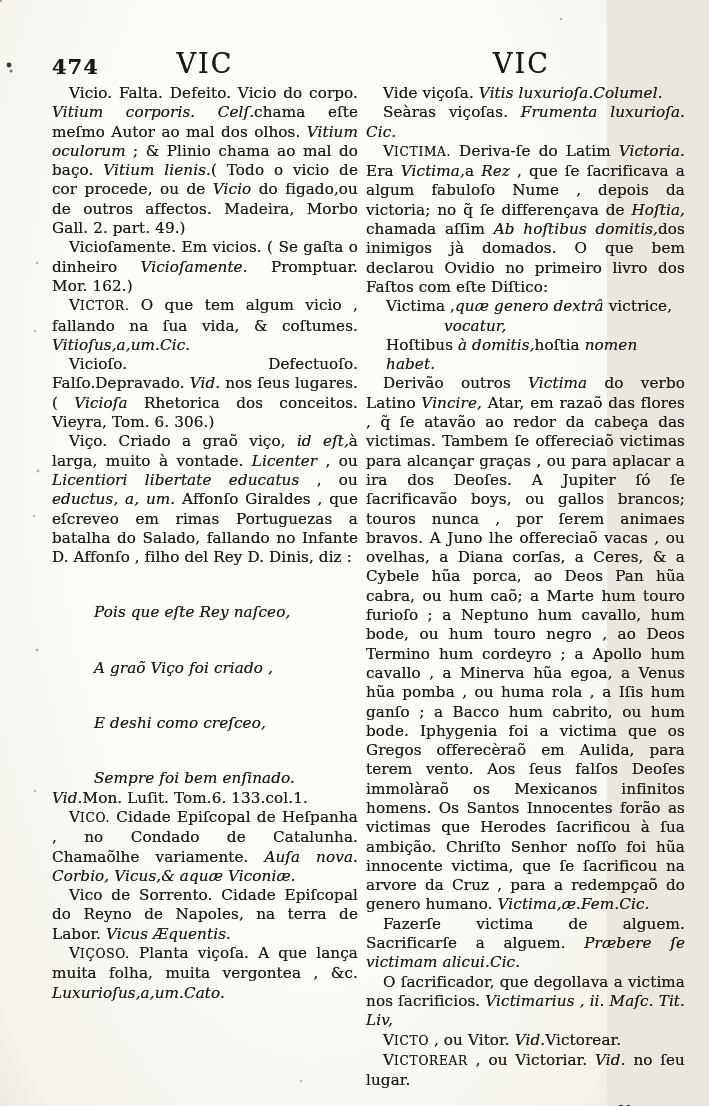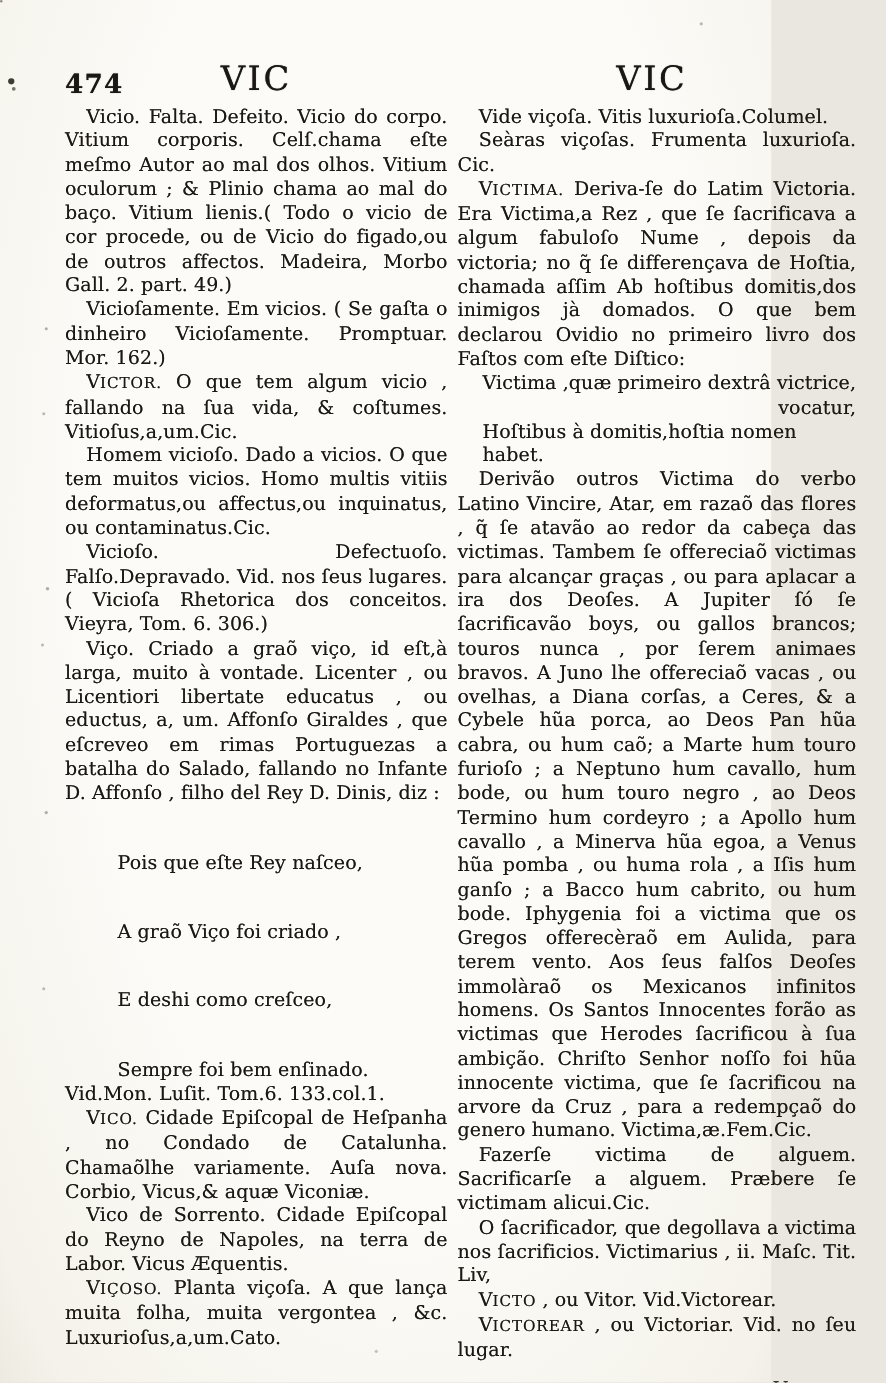--- a/index.html
+++ b/index.html
@@ -5,21 +5,20 @@
   html,body{margin:0;padding:0;}
   body{
     width:709px;height:1106px;overflow:hidden;
     background:#e9e7e0;
     font-family:"DejaVu Serif","Liberation Serif",serif;
   }
   .sheet{
     position:relative;width:607px;height:1106px;
     background:radial-gradient(ellipse at 52% 38%, #fcfbf7 55%, #f4f2ea 92%, #edeae1 100%);
     color:#1b1713;
-    padding-left:10px;
   }
   .specks{position:absolute;top:0;left:0;width:2px;height:2px;border-radius:50%;
     background:rgba(40,35,28,0.5);
     box-shadow:
       8px 64px 0 1.5px rgba(30,25,20,0.85),
       10px 70px 0 0.5px rgba(30,25,20,0.6),
       36px 262px 0 0.2px rgba(40,35,28,0.35),
       34px 330px 0 0.2px rgba(40,35,28,0.3),
       37px 470px 0 0.4px rgba(40,35,28,0.35),
       33px 515px 0 0.2px rgba(40,35,28,0.3),
@@ -52,23 +51,23 @@
     font-size:15.2px;line-height:19.3px;text-align:justify;
     letter-spacing:0.1px;
     text-shadow:0 0 0.45px rgba(25,20,15,0.65);
   }
   .col.left{width:306px;margin-left:52px;}
   .col.right{width:319px;margin-left:8px;}
   .para{margin:0;text-indent:17px;}
   .para.flush{text-indent:0;}
   .para.verse{text-indent:0;padding-left:42px;text-align:left;margin-top:36px;}
   .para.verse1{text-indent:0;padding-left:20px;text-align:left;}
-  .para.verse2{text-indent:0;padding-left:78px;text-align:right;}
+  .para.verse2{text-indent:0;padding-left:78px;text-align:left;}
   .para.catch{text-indent:0;text-align:right;padding-right:16px;margin-top:12px;}
-  .i{}
+  .i{font-style:italic;}
   .sc{font-size:0.8em;letter-spacing:0.7px;margin-top:36px;}
 </style>
 </head>
 <body>
 
 <div class="sheet">
   <div class="specks"></div>
 
   <div class="header-row">
     <div class="head-cell head-left">
@@ -78,37 +77,36 @@
     <div class="head-cell head-right">
       <span class="running">VIC</span>
     </div>
   </div>
 
   <div class="cols">
     <div class="col left">
         <p class="para entry"><span>Vicio. Falta. Defeito. Vicio do corpo. </span><span class="i">Vitium corporis. Celſ.</span><span>chama eſte meſmo Autor ao mal dos olhos. </span><span class="i">Vitium oculorum</span><span> ; &amp; Plinio chama ao mal do baço. </span><span class="i">Vitium lienis.</span><span>( Todo o vicio de cor procede, ou de </span><span class="i">Vicio</span><span> do figado,ou de outros affectos. Madeira, Morbo Gall. 2. part. 49.)</span></p>
         <p class="para entry"><span>Vicioſamente. Em vicios. ( Se gaſta o dinheiro </span><span class="i">Vicioſamente.</span><span> Promptuar. Mor. 162.)</span></p>
         <p class="para entry"><span>V</span><span class="sc">ICTOR.</span><span> O que tem algum vicio , fallando na ſua vida, &amp; coſtumes. </span><span class="i">Vitioſus,a,um.Cic.</span></p>
-        <p class="para entry"><span>Homem vicioſo. Dado a vicios. O que tem muitos vicios. </span><span class="i">Homo multis vitiis deformatus,</span><span>ou </span><span class="i">affectus,</span><span>ou </span><span class="i">inquinatus,</span><span> ou </span><span class="i">contaminatus.Cic.</span></p>
         <p class="para entry"><span>Vicioſo. Defectuoſo. Falſo.Depravado. </span><span class="i">Vid.</span><span> nos ſeus lugares. ( </span><span class="i">Vicioſa</span><span> Rhetorica dos conceitos. Vieyra, Tom. 6. 306.)</span></p>
         <p class="para entry"><span>Viço. Criado a graõ viço, </span><span class="i">id eſt,</span><span>à larga, muito à vontade. </span><span class="i">Licenter</span><span> , ou </span><span class="i">Licentiori libertate educatus</span><span> , ou </span><span class="i">eductus, a, um.</span><span> Affonſo Giraldes , que eſcreveo em rimas Portuguezas a batalha do Salado, fallando no Infante D. Affonſo , filho del Rey D. Dinis, diz :</span></p>
         <p class="para verse"><span class="i">Pois que eſte Rey naſceo,</span></p>
         <p class="para verse"><span class="i">A graõ Viço foi criado ,</span></p>
         <p class="para verse"><span class="i">E deshi como creſceo,</span></p>
         <p class="para verse"><span class="i">Sempre foi bem enſinado.</span></p>
         <p class="para flush"><span class="i">Vid.</span><span>Mon. Luſit. Tom.6. 133.col.1.</span></p>
         <p class="para entry"><span>V</span><span class="sc">ICO.</span><span> Cidade Epiſcopal de Heſpanha , no Condado de Catalunha. Chamaõlhe variamente. </span><span class="i">Auſa nova. Corbio, Vicus,&amp; aquæ Viconiæ.</span></p>
         <p class="para entry"><span>Vico de Sorrento. Cidade Epiſcopal do Reyno de Napoles, na terra de Labor. </span><span class="i">Vicus Æquentis.</span></p>
         <p class="para entry"><span>V</span><span class="sc">IÇOSO.</span><span> Planta viçoſa. A que lança muita folha, muita vergontea , &amp;c. </span><span class="i">Luxurioſus,a,um.Cato.</span></p>
       </div>
     <div class="col right">
         <p class="para entry"><span>Vide viçoſa. </span><span class="i">Vitis luxurioſa.Columel.</span></p>
         <p class="para entry"><span>Seàras viçoſas. </span><span class="i">Frumenta luxurioſa. Cic.</span></p>
         <p class="para entry"><span>V</span><span class="sc">ICTIMA.</span><span> Deriva-ſe do Latim </span><span class="i">Victoria.</span><span> Era </span><span class="i">Victima,</span><span>a </span><span class="i">Rez</span><span> , que ſe ſacrificava a algum fabuloſo Nume , depois da victoria; no q̃ ſe differençava de </span><span class="i">Hoſtia,</span><span> chamada aſſim </span><span class="i">Ab hoſtibus domitis,</span><span>dos inimigos jà domados. O que bem declarou Ovidio no primeiro livro dos Faſtos com eſte Diſtico:</span></p>
-        <p class="para verse1"><span>Victima ,</span><span class="i">quæ primeiro dextrâ</span><span> victrice,</span></p>
+        <p class="para verse1"><span>Victima ,</span><span class="i">quæ genero dextrâ</span><span> victrice,</span></p>
         <p class="para verse2"><span class="i">vocatur,</span></p>
         <p class="para verse1"><span>Hoſtibus </span><span class="i">à domitis,</span><span>hoſtia </span><span class="i">nomen habet.</span></p>
         <p class="para entry"><span>Derivão outros </span><span class="i">Victima</span><span> do verbo Latino </span><span class="i">Vincire,</span><span> Atar, em razaõ das flores , q̃ ſe atavão ao redor da cabeça das victimas. Tambem ſe offereciaõ victimas para alcançar graças , ou para aplacar a ira dos Deoſes. A Jupiter ſó ſe ſacrificavão boys, ou gallos brancos; touros nunca , por ſerem animaes bravos. A Juno lhe offereciaõ vacas , ou ovelhas, a Diana corſas, a Ceres, &amp; a Cybele hũa porca, ao Deos Pan hũa cabra, ou hum caõ; a Marte hum touro furioſo ; a Neptuno hum cavallo, hum bode, ou hum touro negro , ao Deos Termino hum cordeyro ; a Apollo hum cavallo , a Minerva hũa egoa, a Venus hũa pomba , ou huma rola , a Iſis hum ganſo ; a Bacco hum cabrito, ou hum bode. Iphygenia foi a victima que os Gregos offerecèraõ em Aulida, para terem vento. Aos ſeus falſos Deoſes immolàraõ os Mexicanos infinitos homens. Os Santos Innocentes forão as victimas que Herodes ſacrificou à ſua ambição. Chriſto Senhor noſſo foi hũa innocente victima, que ſe ſacrificou na arvore da Cruz , para a redempçaõ do genero humano. </span><span class="i">Victima,æ.Fem.Cic.</span></p>
         <p class="para entry"><span>Fazerſe victima de alguem. Sacrificarſe a alguem. </span><span class="i">Præbere ſe victimam alicui.Cic.</span></p>
         <p class="para entry"><span>O ſacrificador, que degollava a victima nos ſacrificios. </span><span class="i">Victimarius , ii. Maſc. Tit. Liv,</span></p>
         <p class="para entry"><span>V</span><span class="sc">ICTO</span><span> , ou Vitor. </span><span class="i">Vid.</span><span>Victorear.</span></p>
         <p class="para entry"><span>V</span><span class="sc">ICTOREAR</span><span> , ou Victoriar. </span><span class="i">Vid.</span><span> no ſeu lugar.</span></p>
         <p class="para catch"><span>V</span><span class="sc">ICTO.</span></p>
       </div>
   </div>

